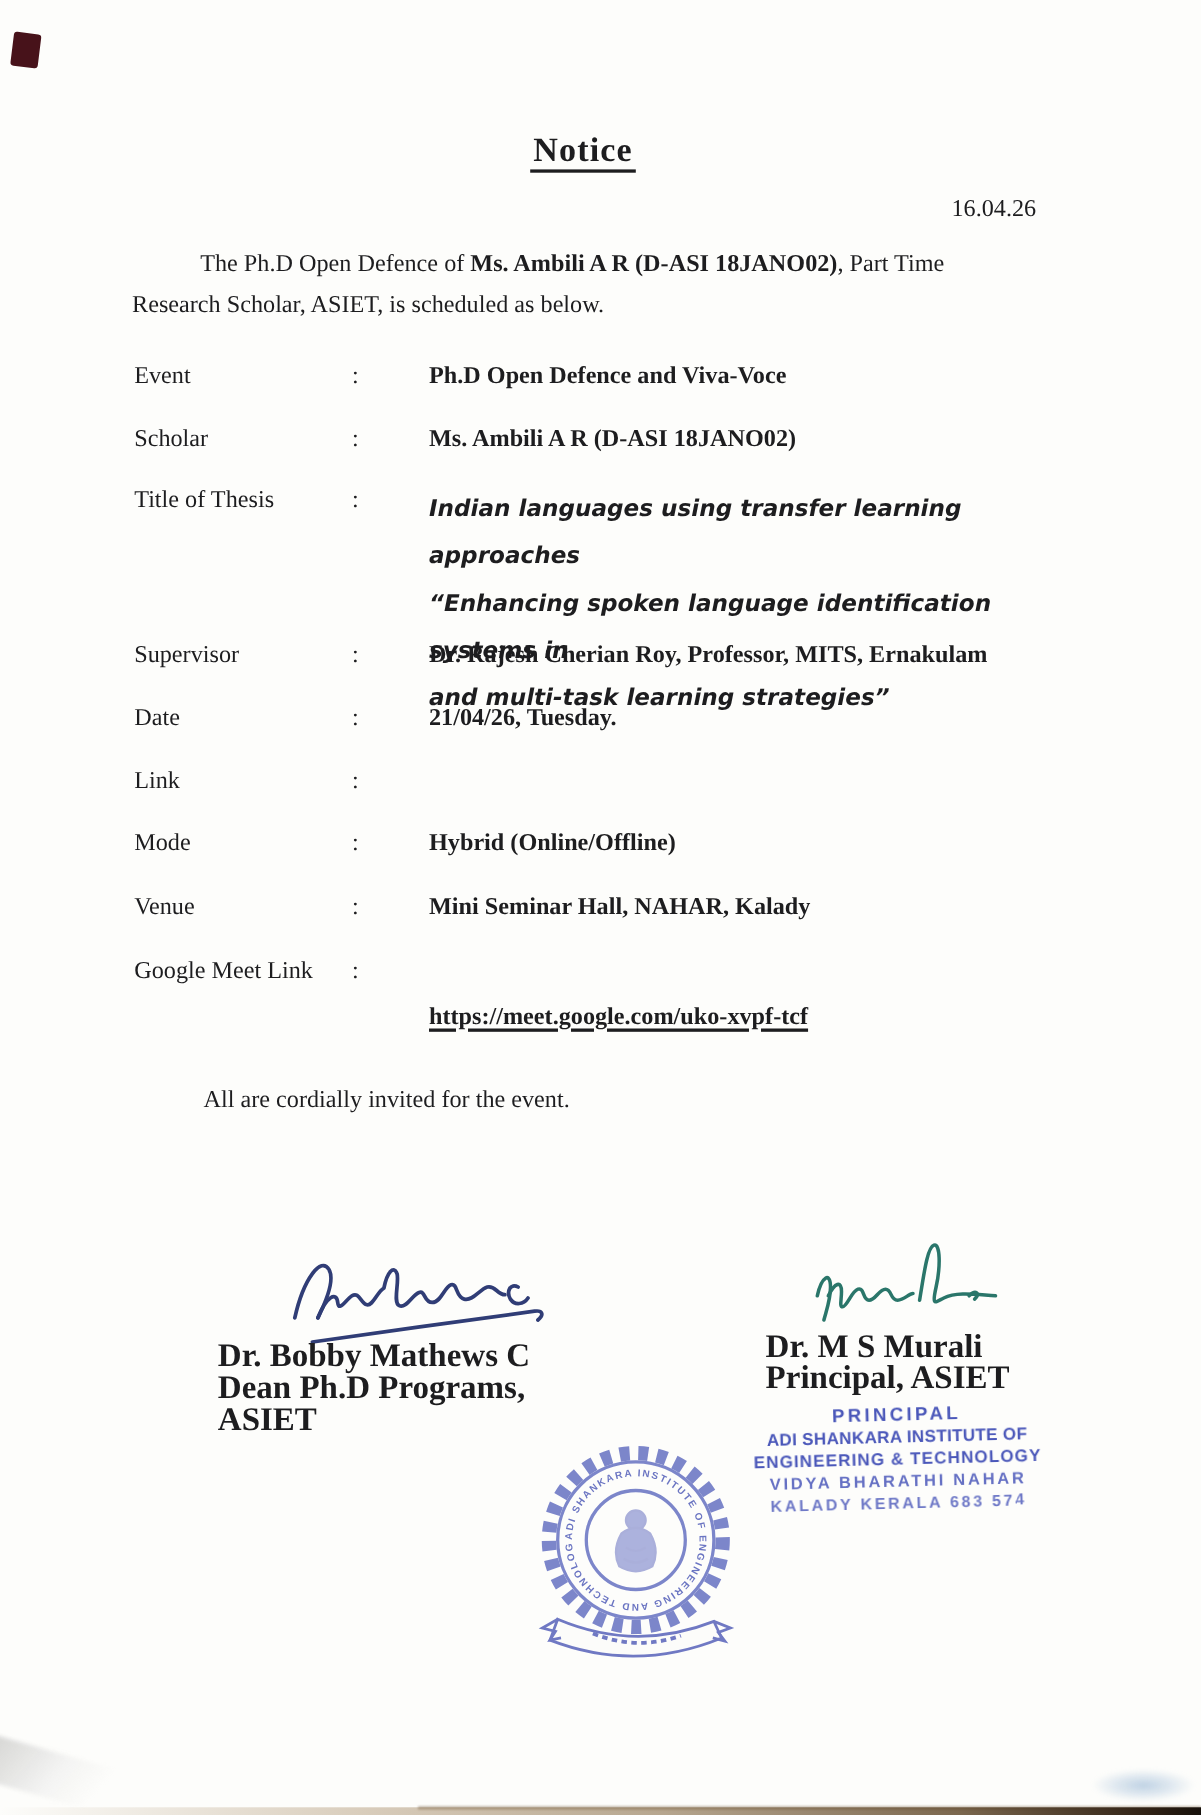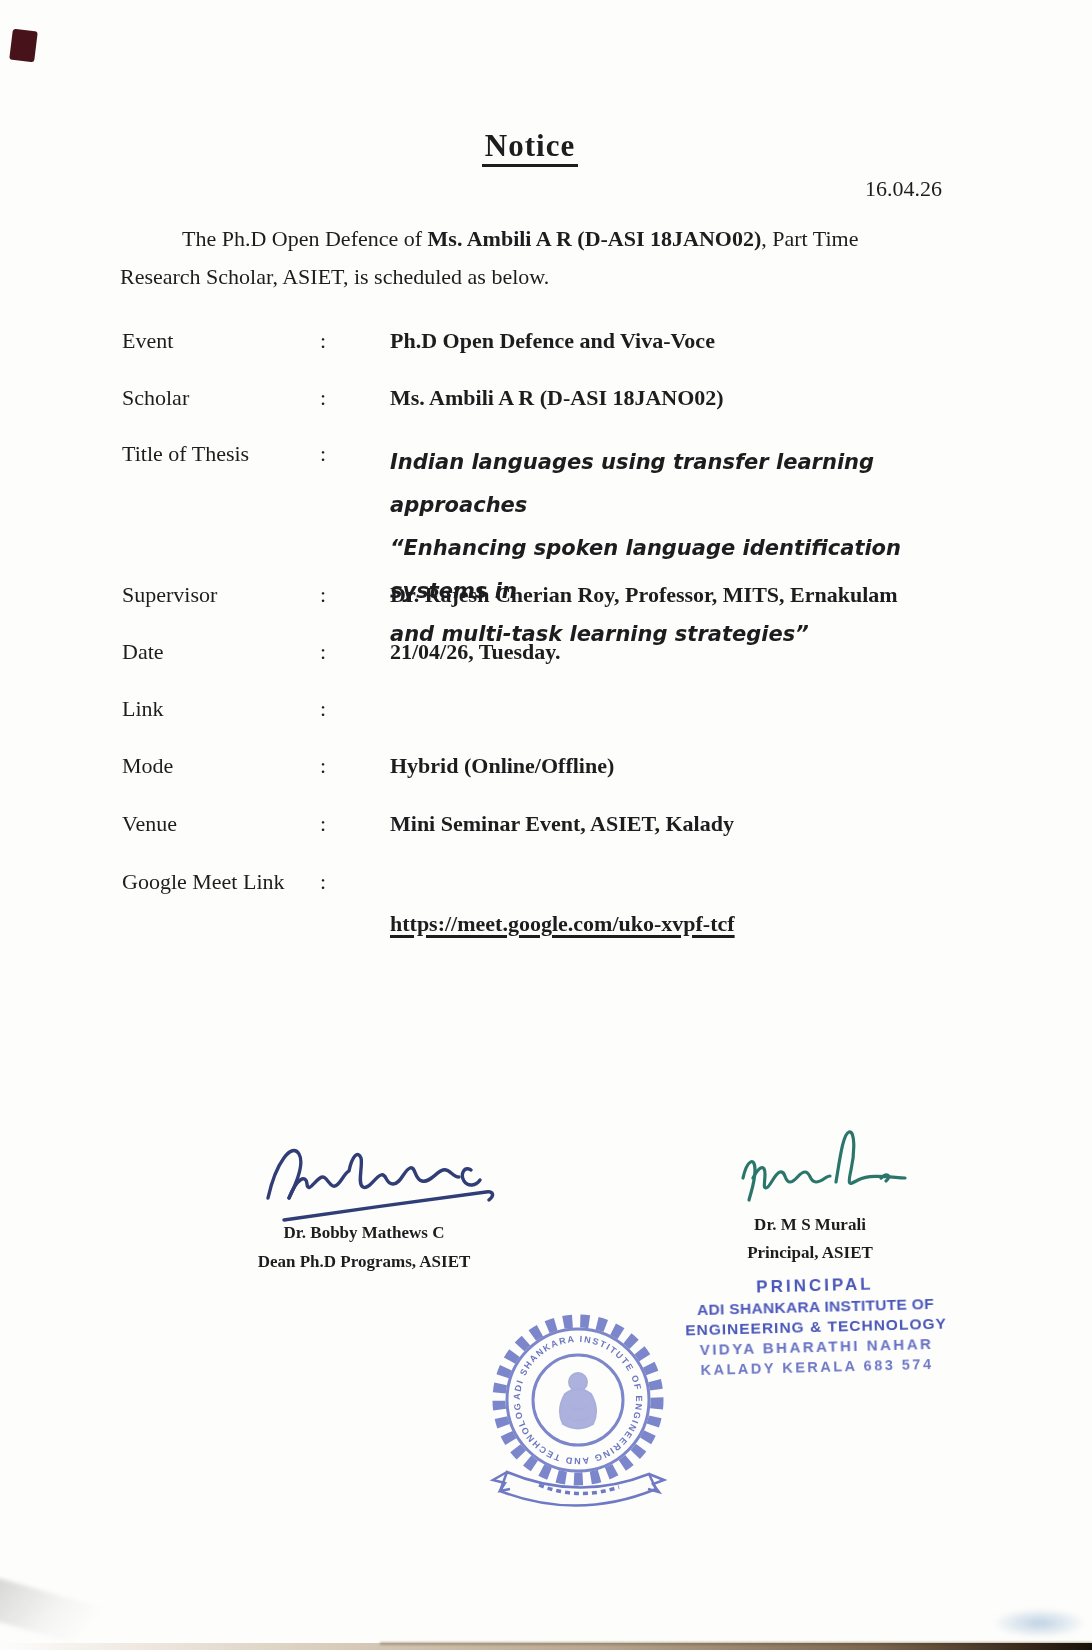--- a/index.html
+++ b/index.html
@@ -1,20 +1,20 @@
 <!DOCTYPE html>
 <html><head>
 <meta charset="utf-8">
 <style>
   html,body { margin:0; padding:0; background:#ffffff; }
   .page { position:relative; width:1092px; height:1650px; background:#fdfdfb;
           font-family:"Liberation Serif", serif; color:#1d1d1f; overflow:hidden; }
 
   
-  .title { position:absolute; top:128px; left:0; right:54px; text-align:center;
+  .title { position:absolute; top:118px; left:0; right:54px; text-align:center;
            font-size:31px; font-weight:bold; letter-spacing:1px;padding-left:22px; }
   .title span { border-bottom:3px solid #1d1d1f; padding:0 3px 1px; }
 
   .date { position:absolute; top:176px; right:150px; font-size:22px; }
 
   .para { position:absolute; top:220px; left:120px; right:152px;
           font-size:22px; line-height:38px; text-indent:62px; }
   .para b { font-weight:bold; }
 
   
@@ -25,21 +25,21 @@
   .row.thesis .val { font-style:italic; font-family:"DejaVu Sans", sans-serif;
                      font-size:21px; line-height:43px; font-weight:bold; }
   .row .val.link { text-decoration:underline; text-decoration-thickness:2.5px; text-underline-offset:4px;margin-top:42px; }
 
   .closing { position:absolute; top:986px; left:185px; font-size:22px; }
 
   
   .sig-svg { position:absolute; }
   .sig-left-svg  { left:246px; top:1126px; }
   .sig-right-svg { left:733px; top:1120px; }
-  .sig-block { position:absolute; text-align:center; font-weight:bold; font-size:17px; }
+  .sig-block { position:absolute; text-align:left; font-weight:bold; font-size:30px; }
   .sig-left-block  { left:198px; top:1218px; width:332px; line-height:29px; }
   .sig-right-block { left:696px; top:1211px; width:228px; line-height:28px; }
 
   
   .stamp { position:absolute; left:664px; top:1276px; width:304px; text-align:center;
            color:#3b49b4; font-family:"Liberation Sans", sans-serif; font-weight:bold;
            transform:rotate(-1.5deg); opacity:0.92; filter:blur(0.3px); }
   .stamp div { line-height:20px; }
   .stamp .s0 { font-size:17px;  letter-spacing:3px; margin-bottom:1px; }
   .stamp .s1 { font-size:15.5px; letter-spacing:0.3px; }
@@ -116,29 +116,30 @@
 
   <div class="row" style="top:753px">
     <span class="lbl">Mode</span>
     <span class="colon">:</span>
     <span class="val">Hybrid (Online/Offline)</span>
   </div>
 
   <div class="row" style="top:811px">
     <span class="lbl">Venue</span>
     <span class="colon">:</span>
-    <span class="val">Mini Seminar Event, ASIET, Kalady</span>
+    <span class="val">Mini Seminar Hall, NAHAR, Kalady</span>
   </div>
 
   <div class="row" style="top:869px">
     <span class="lbl">Google Meet Link</span>
     <span class="colon">:</span>
     <span class="val link">https://meet.google.com/uko-xvpf-tcf</span>
   </div>
 
+  <div class="closing">All are cordially invited for the event.</div>
 
   <svg class="sig-svg sig-left-svg" width="270" height="100" viewBox="0 0 270 100">
     <g stroke="#26336f" stroke-width="3.4" fill="none" stroke-linecap="round" stroke-linejoin="round" opacity="0.95">
       <path d="M22,72 C30,36 46,16 53,28 C59,38 49,60 43,72"></path>
       <path d="M43,72 C51,52 60,48 61,58 C62,67 68,56 74,52 C80,48 82,58 87,60 C93,62 97,48 103,45 C106,30 112,24 115,32 C117,40 111,58 117,61 C123,64 129,51 135,49 C141,47 139,58 147,58 C155,58 158,44 164,42 C170,40 168,53 176,55 C184,57 190,46 197,44 C204,42 206,51 213,51"></path>
       <path d="M225,44 C218,40 214,48 218,55 C222,61 230,60 234,54"></path>
       <path d="M38,94 C100,85 180,74 240,66 C247,65 249,69 243,74"></path>
     </g>
   </svg>
   <div class="sig-block sig-left-block">

